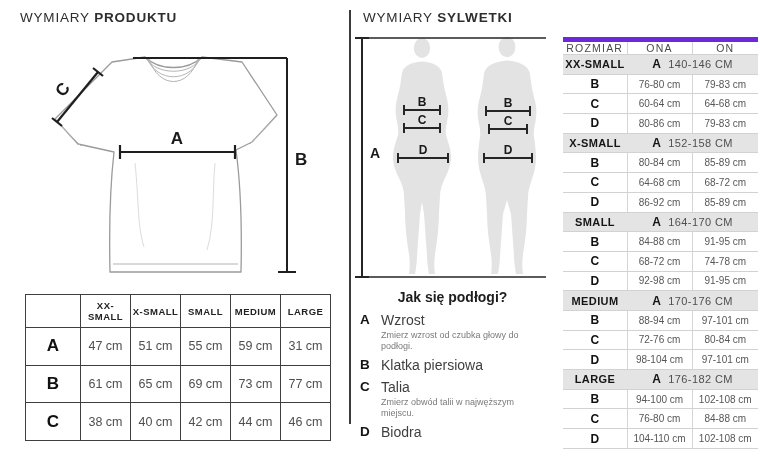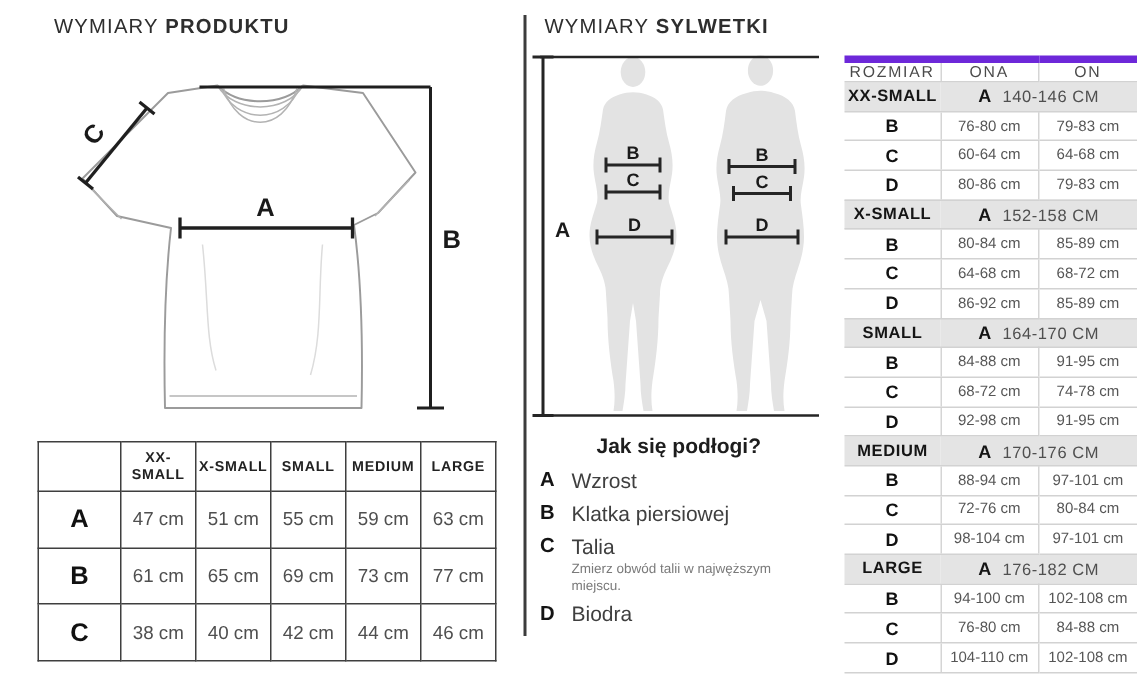--- a/index.html
+++ b/index.html
@@ -9,21 +9,21 @@
     font-family:"Liberation Sans", sans-serif; color:#2a2a2a;
   }
   .page { position:absolute; left:0; top:0; width:760px; height:456px; background:#fff; }
 
   
   .section-title {
     position:absolute; top:10px; font-size:13.5px; letter-spacing:.8px;
     color:#2e2e2e; font-weight:500; white-space:nowrap;
   }
   .section-title .bold { font-weight:800; }
-  .title-left  { left:36px; }
+  .title-left  { left:20px; }
   .title-mid   { left:363px; }
 
   .divider { position:absolute; left:349px; top:10px; width:2px; height:414px; background:#3c3c3c; }
 
   
   .product-table-wrap { position:absolute; left:25px; top:294px; width:306px; height:147px; }
   table.product { width:100%; height:100%; border-collapse:collapse; table-layout:fixed; }
   table.product th, table.product td {
     border:1.5px solid #3f3f3f; text-align:center; vertical-align:middle; background:#fff;
   }
@@ -138,21 +138,21 @@
           <th>LARGE</th>
         </tr>
       </thead>
       <tbody>
         <tr>
           <td class="rowlbl">A</td>
           <td class="val">47 cm</td>
           <td class="val">51 cm</td>
           <td class="val">55 cm</td>
           <td class="val">59 cm</td>
-          <td class="val">63 cm</td>
+          <td class="val">31 cm</td>
         </tr>
         <tr>
           <td class="rowlbl">B</td>
           <td class="val">61 cm</td>
           <td class="val">65 cm</td>
           <td class="val">69 cm</td>
           <td class="val">73 cm</td>
           <td class="val">77 cm</td>
         </tr>
         <tr>
@@ -243,24 +243,25 @@
     <text x="156" y="93" text-anchor="middle" font-size="12" font-weight="bold" fill="#1a1a1a">C</text>
     <text x="156" y="122" text-anchor="middle" font-size="12" font-weight="bold" fill="#1a1a1a">D</text>
   </svg>
 
   <div class="howto-heading">Jak się podłogi?</div>
 
   <div class="howto-list">
     <div class="howto-item">
       <span class="howto-letter">A</span>
       <span class="howto-name">Wzrost</span>
+      <span class="howto-desc">Zmierz wzrost od czubka głowy do podłogi.</span>
     </div>
     <div class="howto-item">
       <span class="howto-letter">B</span>
-      <span class="howto-name">Klatka piersiowej</span>
+      <span class="howto-name">Klatka piersiowa</span>
     </div>
     <div class="howto-item">
       <span class="howto-letter">C</span>
       <span class="howto-name">Talia</span>
       <span class="howto-desc">Zmierz obwód talii w najwęższym miejscu.</span>
     </div>
     <div class="howto-item">
       <span class="howto-letter">D</span>
       <span class="howto-name">Biodra</span>
 

